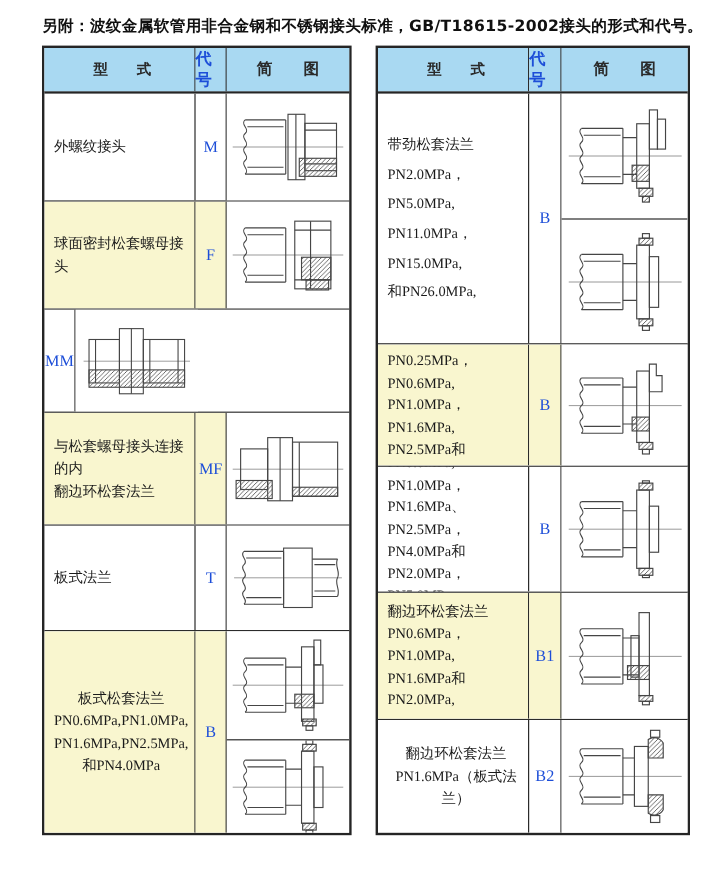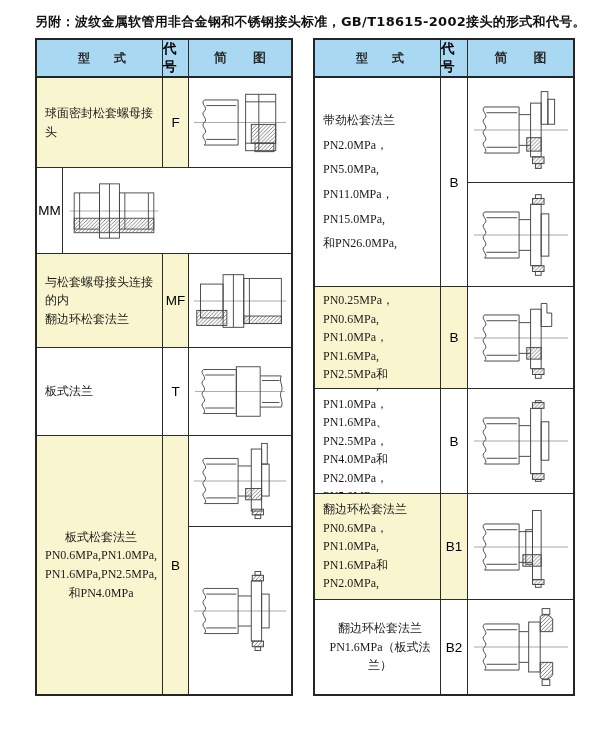--- a/index.html
+++ b/index.html
@@ -16,21 +16,21 @@
   .thead{display:flex;flex:0 0 27px;border-bottom:2px solid #252525;}
   .th{display:flex;align-items:center;justify-content:center;font-size:13px;
       font-weight:600;color:#2a2a2a;}
   .row{display:flex;box-sizing:border-box;border-bottom:1.5px solid #2b2b2b;overflow:hidden;}
   .row:last-child{border-bottom:none;flex:1;text-align:center;}
   .c-type{box-sizing:border-box;display:flex;align-items:center;
           padding:4px 3px 4px 8px;font-size:12px;line-height:1.55;white-space:pre-line;
           border-right:1.5px solid #2b2b2b;
           font-family:"Liberation Serif","DejaVu Sans",serif;}
   .c-code{box-sizing:border-box;display:flex;align-items:center;justify-content:center;
-          font-family:Liberation Sans, sans-serif;font-size:13.5px;color:#000000;
+          font-family:Liberation Serif, serif;font-size:13.5px;color:#1d4ed8;
           border-right:1.5px solid #2b2b2b;}
   .c-diag{box-sizing:border-box;display:flex;flex-direction:column;background:#fff;}
   .tbl-left  .c-type{width:126px;}
   .tbl-left  .c-code{width:26px;}
   .tbl-left  .c-diag{width:102px;}
   .tbl-right .c-type{width:126px;}
   .tbl-right .c-code{width:27px;}
   .tbl-right .c-diag{width:105px;}
   .hl .c-type,.hl .c-code,.hl.thead-none{background:#f9f6cf;}
   .th.c-type,.th.c-code{background:#a9d9f2;}
@@ -70,20 +70,38 @@
 
   <div class="tables">
 
     <section class="tbl tbl-left">
       <div class="thead">
         <div class="th c-type">型　　式</div>
         <div class="th c-code">代号</div>
         <div class="th c-diag">简　　图</div>
       </div>
 
+      <div class="row" style="flex:0 0 90px">
+        <div class="c-type">外螺纹接头</div>
+        <div class="c-code">M</div>
+        <div class="c-diag">
+          <div class="diag-sub">
+            <svg class="dg" viewBox="0 0 100 84" width="94" height="79" stroke="#454545" fill="none" stroke-width="1">
+              <line class="cl" x1="1" y1="42" x2="99" y2="42"></line>
+              <use href="#g-hose" x="2" y="18"></use>
+              <rect x="50" y="13" width="15" height="58"></rect>
+              <line x1="57" y1="13" x2="57" y2="71"></line>
+              <rect x="65" y="21" width="28" height="42"></rect>
+              <line x1="65" y1="27" x2="93" y2="27"></line>
+              <line x1="65" y1="57" x2="93" y2="57"></line>
+              <rect class="h" x="60" y="52" width="33" height="16"></rect>
+            </svg>
+          </div>
+        </div>
+      </div>
 
       <div class="row hl" style="flex:0 0 90px">
         <div class="c-type">球面密封松套螺母接头</div>
         <div class="c-code">F</div>
         <div class="c-diag">
           <div class="diag-sub">
             <svg class="dg" viewBox="0 0 100 84" width="94" height="79" stroke="#454545" fill="none" stroke-width="1">
               <line class="cl" x1="1" y1="42" x2="99" y2="42"></line>
               <use href="#g-hose" x="2" y="18"></use>
               <rect x="56" y="12" width="32" height="60"></rect>

